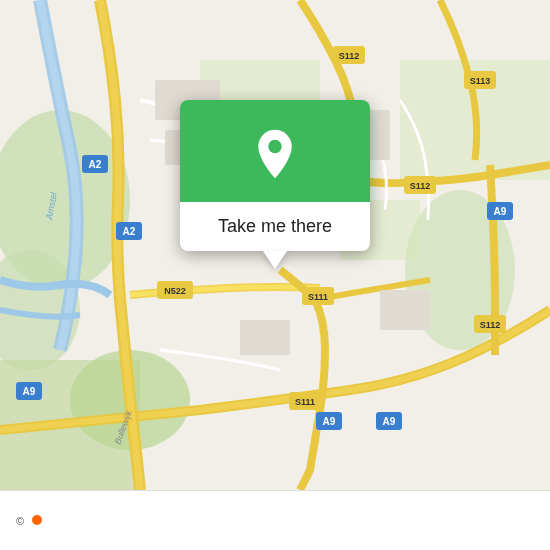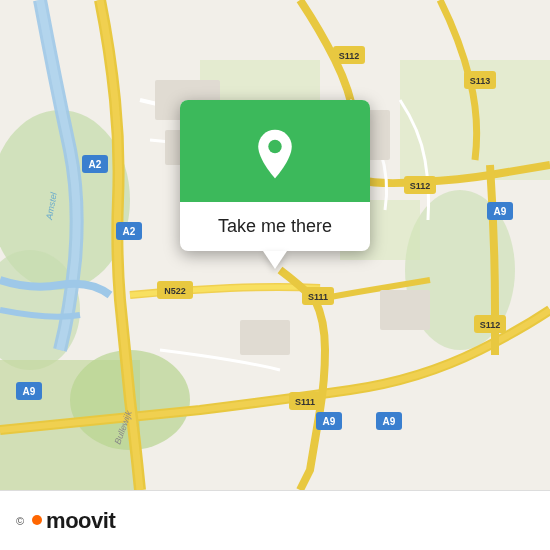--- a/index.html
+++ b/index.html
@@ -237,15 +237,14 @@
     </div>
     <div id="popup-label">Take me there</div>
     <div id="popup-tail"></div>
   </div>
 </div>
 
 <div id="bottom-bar">
   <span id="copyright-icon">©</span>
   <div id="moovit-logo">
     <div id="moovit-logo-dot"></div>
-    <span id="moovit-logo-text">moovit</span>
   </div>
 </div>
 
 </body></html>

